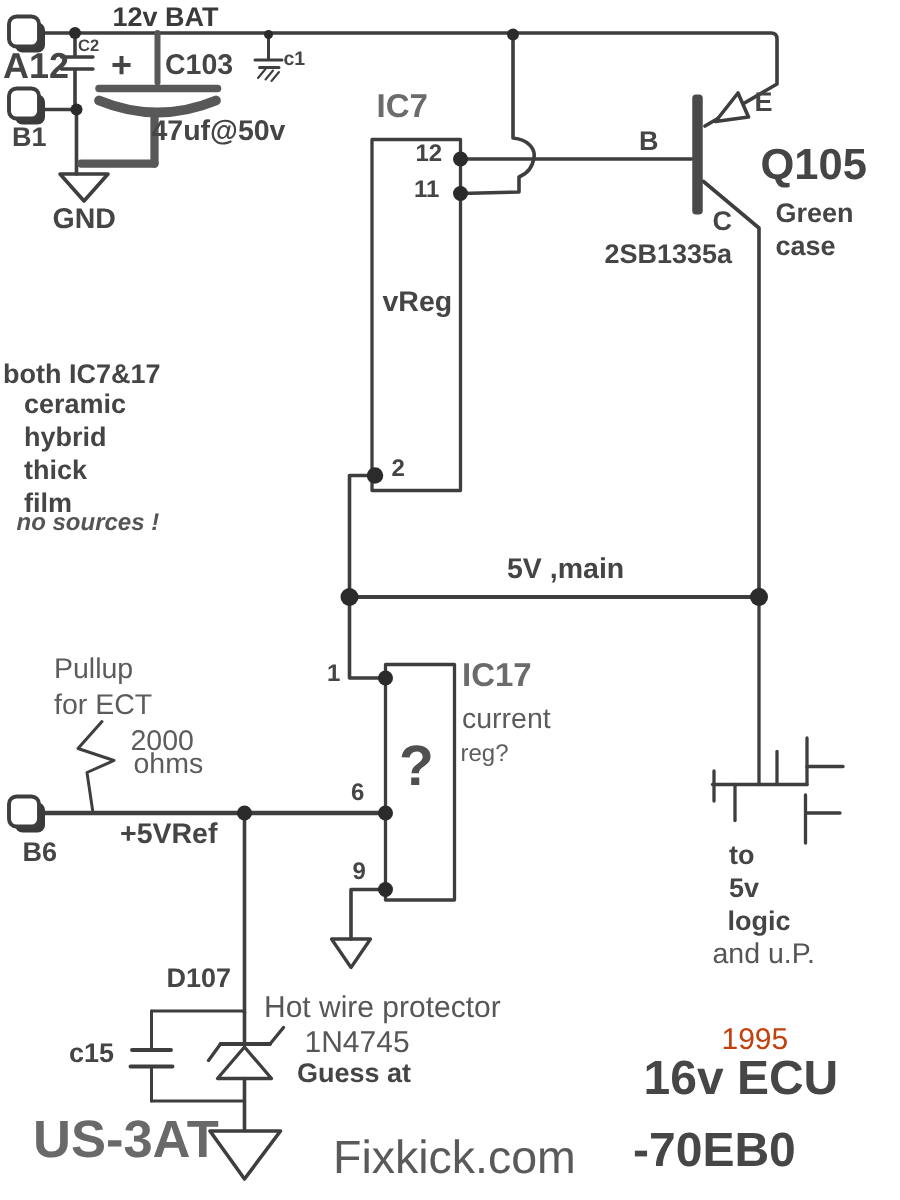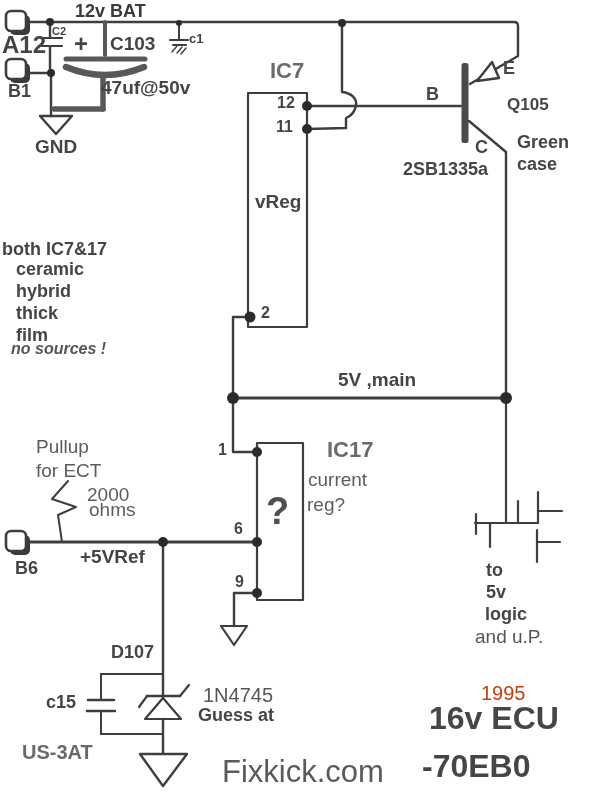--- a/index.html
+++ b/index.html
@@ -2,21 +2,21 @@
 <html><head>
 <meta charset="utf-8">
 <style>
   html,body{margin:0;padding:0;background:#fff;}
   #canvas{position:relative;width:600px;height:800px;background:#ffffff;overflow:hidden;
           font-family:"Liberation Sans",sans-serif;}
   #wires{position:absolute;left:0;top:0;}
   .lbl{position:absolute;font-family:Liberation Sans, sans-serif;font-weight:bold;
        color:#454545;white-space:nowrap;line-height:1;}
   .reg{font-weight:normal;color:#5c5c5c;}
-  .soft{color:#6b6b6b;margin-left:19px;}
+  .soft{color:#6b6b6b;}
   .ital{font-style:italic;font-weight:600;color:#555;}
 </style>
 </head>
 <body>
 
 <div id="canvas">
 
   <svg id="wires" width="600" height="800" viewBox="0 0 600 800">
     <g fill="none" stroke="#3e3e3e" stroke-width="2.4" stroke-linecap="round" stroke-linejoin="round">
 
@@ -152,21 +152,21 @@
 
   <span class="lbl soft" style="left:251px;top:60px;font-size:22px;font-weight:600">IC7</span>
   <span class="lbl" style="left:277px;top:95px;font-size:16px">12</span>
   <span class="lbl" style="left:276px;top:119px;font-size:16px">11</span>
   <span class="lbl" style="left:255px;top:192px;font-size:19px">vReg</span>
   <span class="lbl" style="left:261px;top:305px;font-size:16px">2</span>
 
   <span class="lbl" style="left:426px;top:85px;font-size:18px">B</span>
   <span class="lbl" style="left:503px;top:59px;font-size:18px">E</span>
   <span class="lbl" style="left:475px;top:138px;font-size:18px">C</span>
-  <span class="lbl" style="left:507px;top:96px;font-size:17px">Q105</span>
+  <span class="lbl" style="left:507px;top:96px;font-size:29px">Q105</span>
   <span class="lbl" style="left:517px;top:133px;font-size:18px">Green</span>
   <span class="lbl" style="left:517px;top:155px;font-size:18px">case</span>
   <span class="lbl" style="left:403px;top:160px;font-size:18px">2SB1335a</span>
 
   <span class="lbl" style="left:2px;top:240px;font-size:18px">both IC7&amp;17</span>
   <span class="lbl" style="left:16px;top:260px;font-size:18px">ceramic</span>
   <span class="lbl" style="left:16px;top:282px;font-size:18px">hybrid</span>
   <span class="lbl" style="left:16px;top:304px;font-size:18px">thick</span>
   <span class="lbl" style="left:16px;top:326px;font-size:18px">film</span>
   <span class="lbl ital" style="left:11px;top:341px;font-size:16px">no sources !</span>
@@ -176,34 +176,35 @@
   <span class="lbl reg" style="left:36px;top:437px;font-size:19px">Pullup</span>
   <span class="lbl reg" style="left:36px;top:461px;font-size:19px">for ECT</span>
   <span class="lbl reg" style="left:87px;top:485px;font-size:19px">2000</span>
   <span class="lbl reg" style="left:89px;top:500px;font-size:19px">ohms</span>
   <span class="lbl" style="left:15px;top:559px;font-size:18px">B6</span>
   <span class="lbl" style="left:80px;top:547px;font-size:19px">+5VRef</span>
 
   <span class="lbl" style="left:218px;top:442px;font-size:16px">1</span>
   <span class="lbl soft" style="left:308px;top:439px;font-size:22px;font-weight:600">IC17</span>
   <span class="lbl reg" style="left:308px;top:470px;font-size:19px">current</span>
-  <span class="lbl reg" style="left:307px;top:495px;font-size:19px">reg?</span>
+  <span class="lbl reg" style="left:307px;top:495px;font-size:16px">reg?</span>
   <span class="lbl" style="left:234px;top:521px;font-size:16px">6</span>
   <span class="lbl" style="left:266px;top:492px;font-size:38px;color:#4f4f4f">?</span>
   <span class="lbl" style="left:235px;top:574px;font-size:16px">9</span>
 
   <span class="lbl" style="left:486px;top:561px;font-size:18px">to</span>
   <span class="lbl" style="left:486px;top:583px;font-size:18px">5v</span>
   <span class="lbl" style="left:485px;top:605px;font-size:18px">logic</span>
   <span class="lbl reg" style="left:475px;top:627px;font-size:19px;color:#555">and u.P.</span>
 
   <span class="lbl" style="left:111px;top:643px;font-size:18px">D107</span>
+  <span class="lbl reg" style="left:176px;top:662px;font-size:20px;color:#575757">Hot wire protector</span>
   <span class="lbl reg" style="left:203px;top:685px;font-size:20px;color:#575757">1N4745</span>
   <span class="lbl" style="left:198px;top:706px;font-size:18px">Guess at</span>
   <span class="lbl" style="left:46px;top:693px;font-size:18px">c15</span>
 
-  <span class="lbl" style="left:22px;top:742px;font-size:20px;color:#696969">US-3AT</span>
+  <span class="lbl" style="left:22px;top:742px;font-size:35px;color:#696969">US-3AT</span>
   <span class="lbl reg" style="left:222px;top:756px;font-size:31px;color:#5a5a5a">Fixkick.com</span>
   <span class="lbl reg" style="left:481px;top:683px;font-size:20px;color:#c2410c">1995</span>
   <span class="lbl" style="left:429px;top:702px;font-size:32px;color:#464646">16v ECU</span>
   <span class="lbl" style="left:422px;top:750px;font-size:32px;color:#464646">-70EB0</span>
 
 </div>
 
 </body></html>

